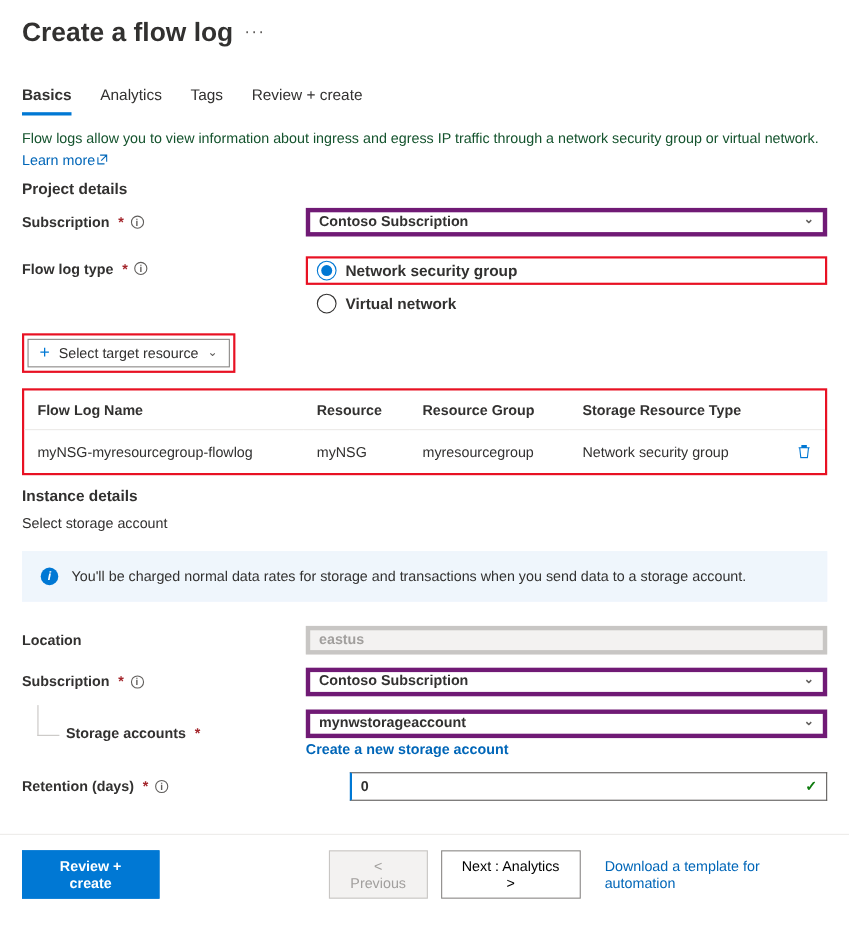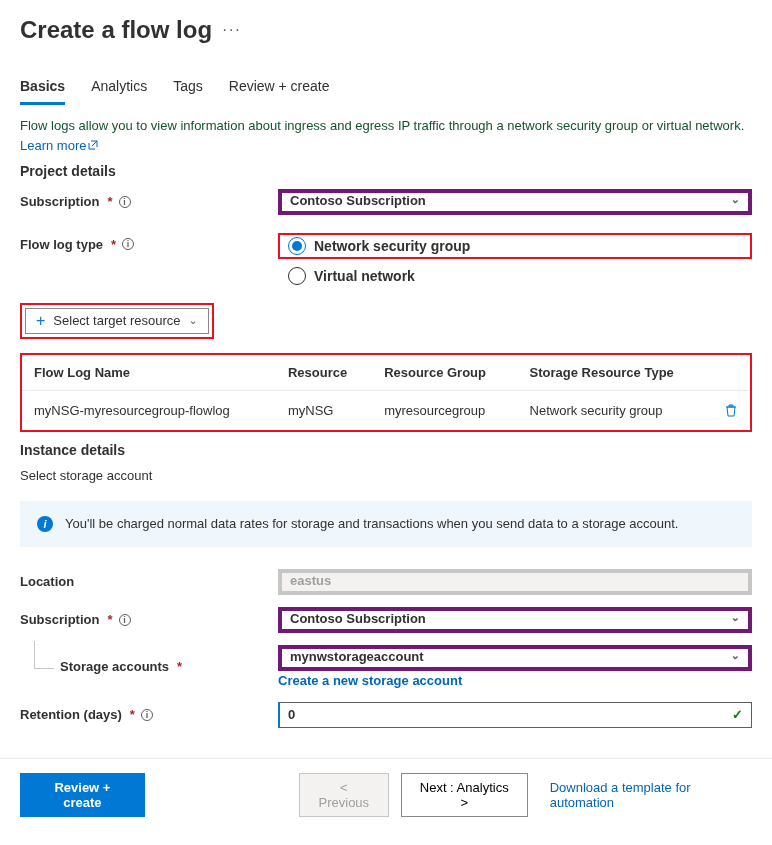--- a/index.html
+++ b/index.html
@@ -239,21 +239,21 @@
     </div>
     <div class="field-col">
       <div class="select-box">
         <span>mynwstorageaccount</span>
         <span class="chev">⌄</span>
       </div>
       <div class="sub-link"><a class="link">Create a new storage account</a></div>
     </div>
   </div>
 
-  <div class="row" style="margin-top:14px;">
+  <div class="row" style="margin-top:14px;gap:40px;">
     <div class="label-col">
       <span>Retention (days)</span>
         <span class="req">*</span>
       <span class="info-icon">i</span>
     </div>
     <div class="field-col">
       <div class="retention-input">
         <span>0</span>
         <span class="check">✓</span>
       </div>

